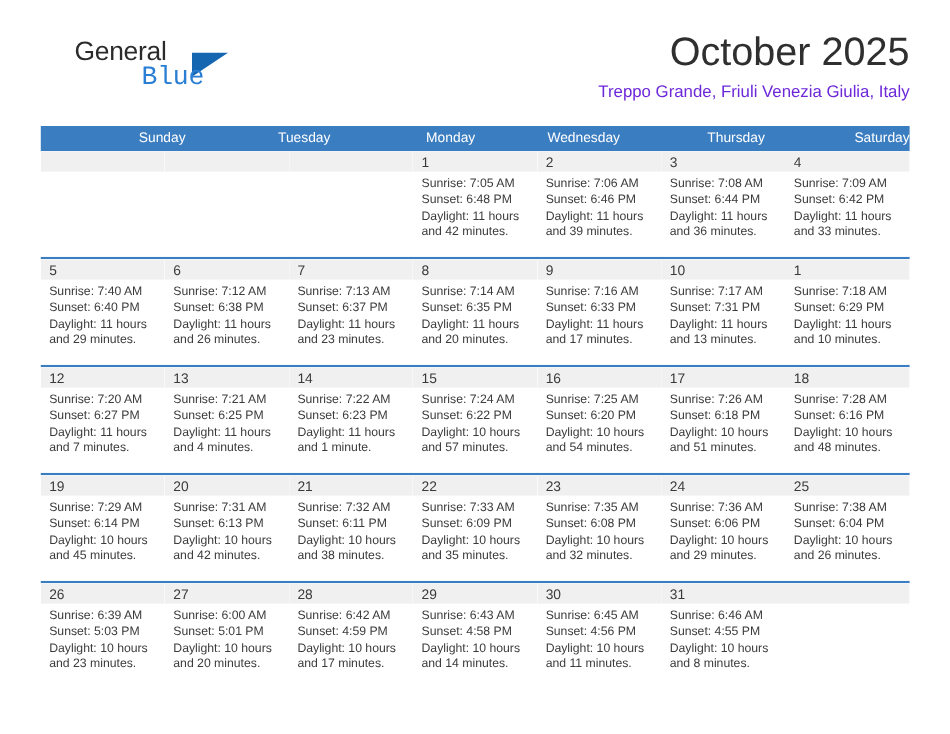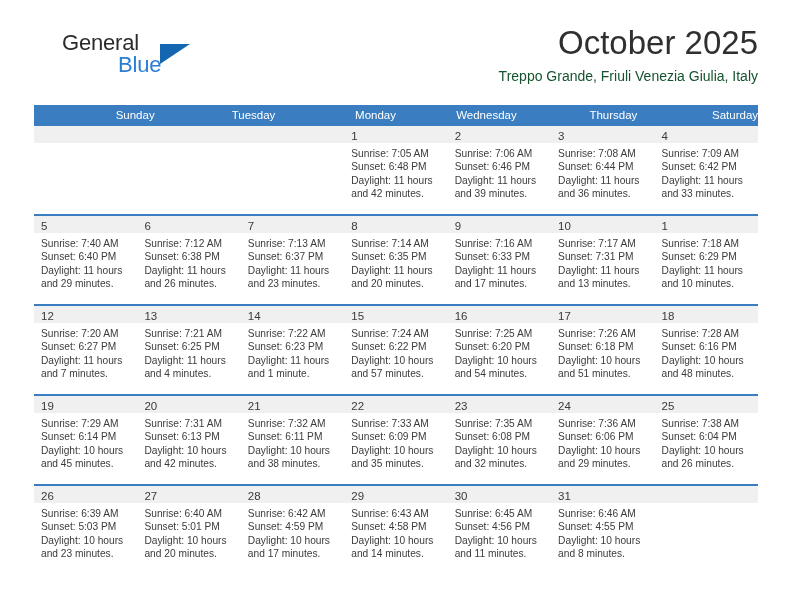--- a/index.html
+++ b/index.html
@@ -46,20 +46,21 @@
     line-height: 26px;
   }
   .brand-blue {
     position: absolute;
     left: 56px;
     top: 22px;
     font-size: 22px;
     color: #2a7fd4;
     letter-spacing: -0.2px;
     line-height: 26px;
+    font-family: Liberation Mono, monospace;
   }
   .brand-triangle {
     position: absolute;
     left: 98px;
     top: 14px;
     width: 0;
     height: 0;
     border-left: 30px solid #1566b0;
     border-bottom: 20px solid transparent;
   }
@@ -73,21 +74,21 @@
   .month-title {
     font-size: 33px;
     color: #2f2f2f;
     line-height: 34px;
     font-weight: normal;
     white-space: nowrap;
   }
   .location {
     margin-top: 7px;
     font-size: 14px;
-    color: #14532d;
+    color: #6d28d9;
     line-height: 18px;
     white-space: nowrap;
   }
 
   
   .calendar {
     position: absolute;
     left: 34px;
     top: 105px;
     width: 724px;
@@ -429,21 +430,21 @@
             <div class="info">
               <div>Sunrise: 6:39 AM</div>
               <div>Sunset: 5:03 PM</div>
               <div>Daylight: 10 hours</div>
               <div>and 23 minutes.</div>
             </div>
           </div>
           <div class="daycell">
             <div class="numstrip"><span class="daynum">27</span></div>
             <div class="info">
-              <div>Sunrise: 6:40 AM</div>
+              <div>Sunrise: 6:00 AM</div>
               <div>Sunset: 5:01 PM</div>
               <div>Daylight: 10 hours</div>
               <div>and 20 minutes.</div>
             </div>
           </div>
           <div class="daycell">
             <div class="numstrip"><span class="daynum">28</span></div>
             <div class="info">
               <div>Sunrise: 6:42 AM</div>
               <div>Sunset: 4:59 PM</div>

